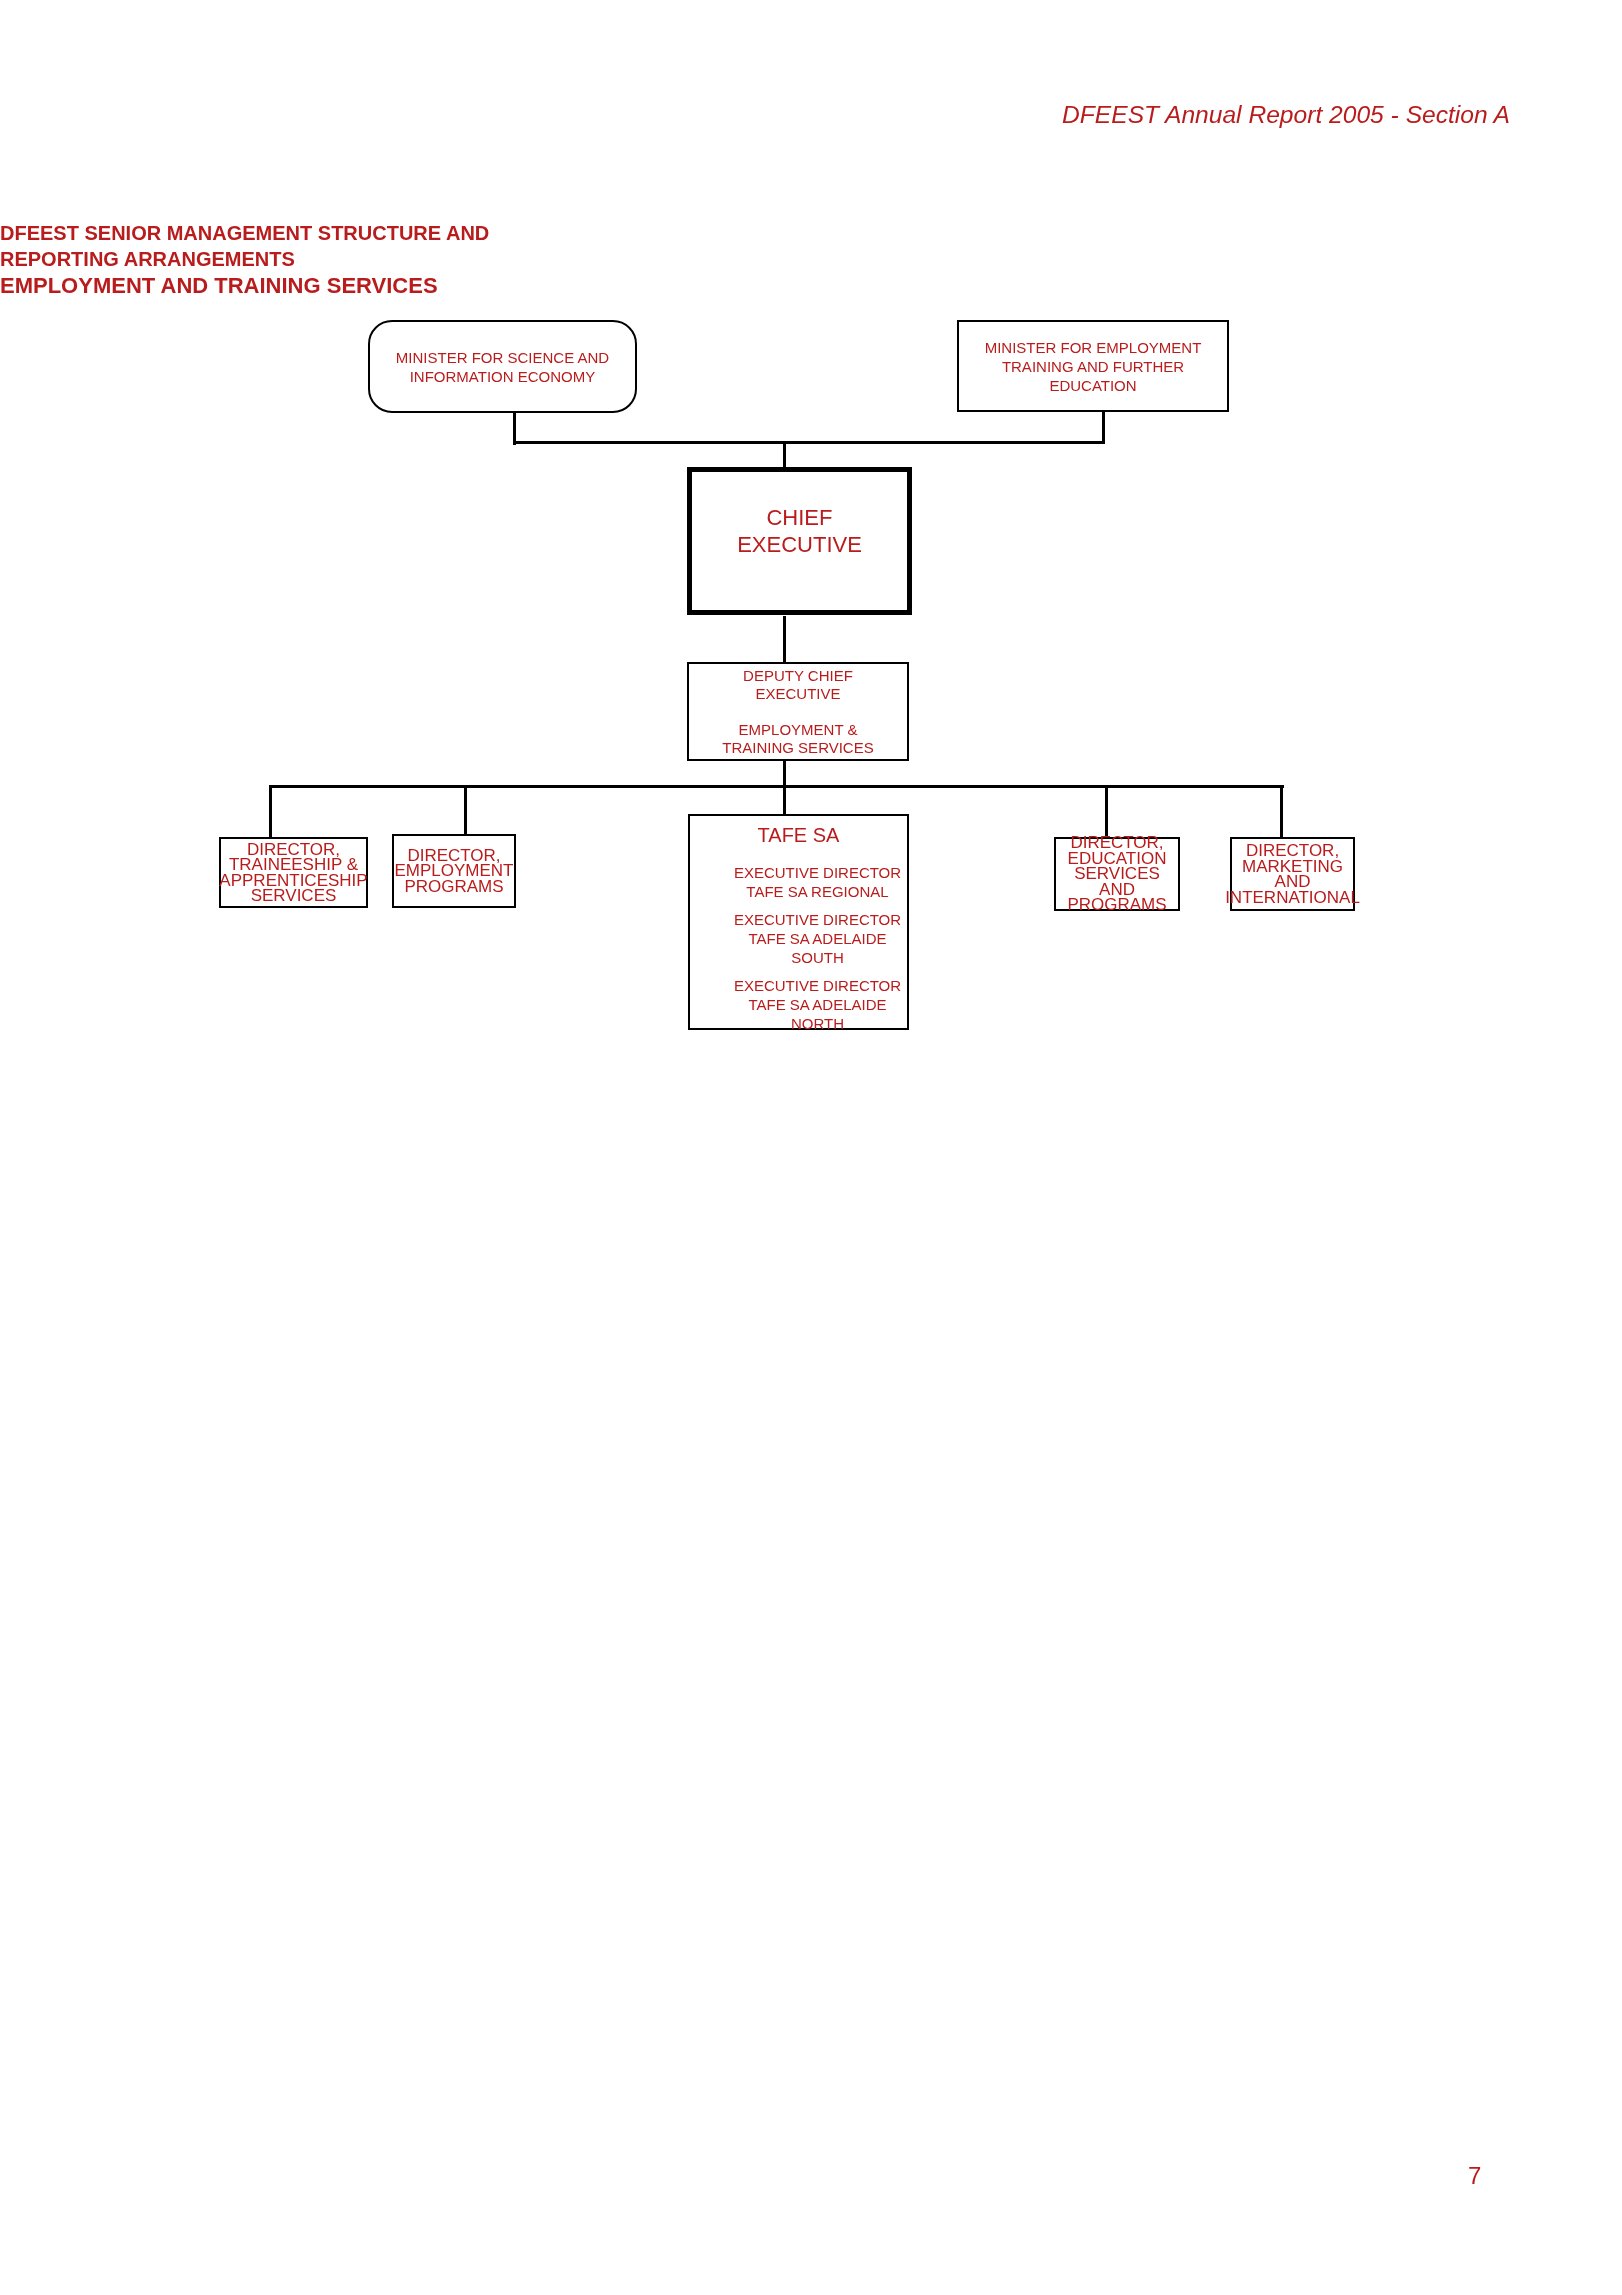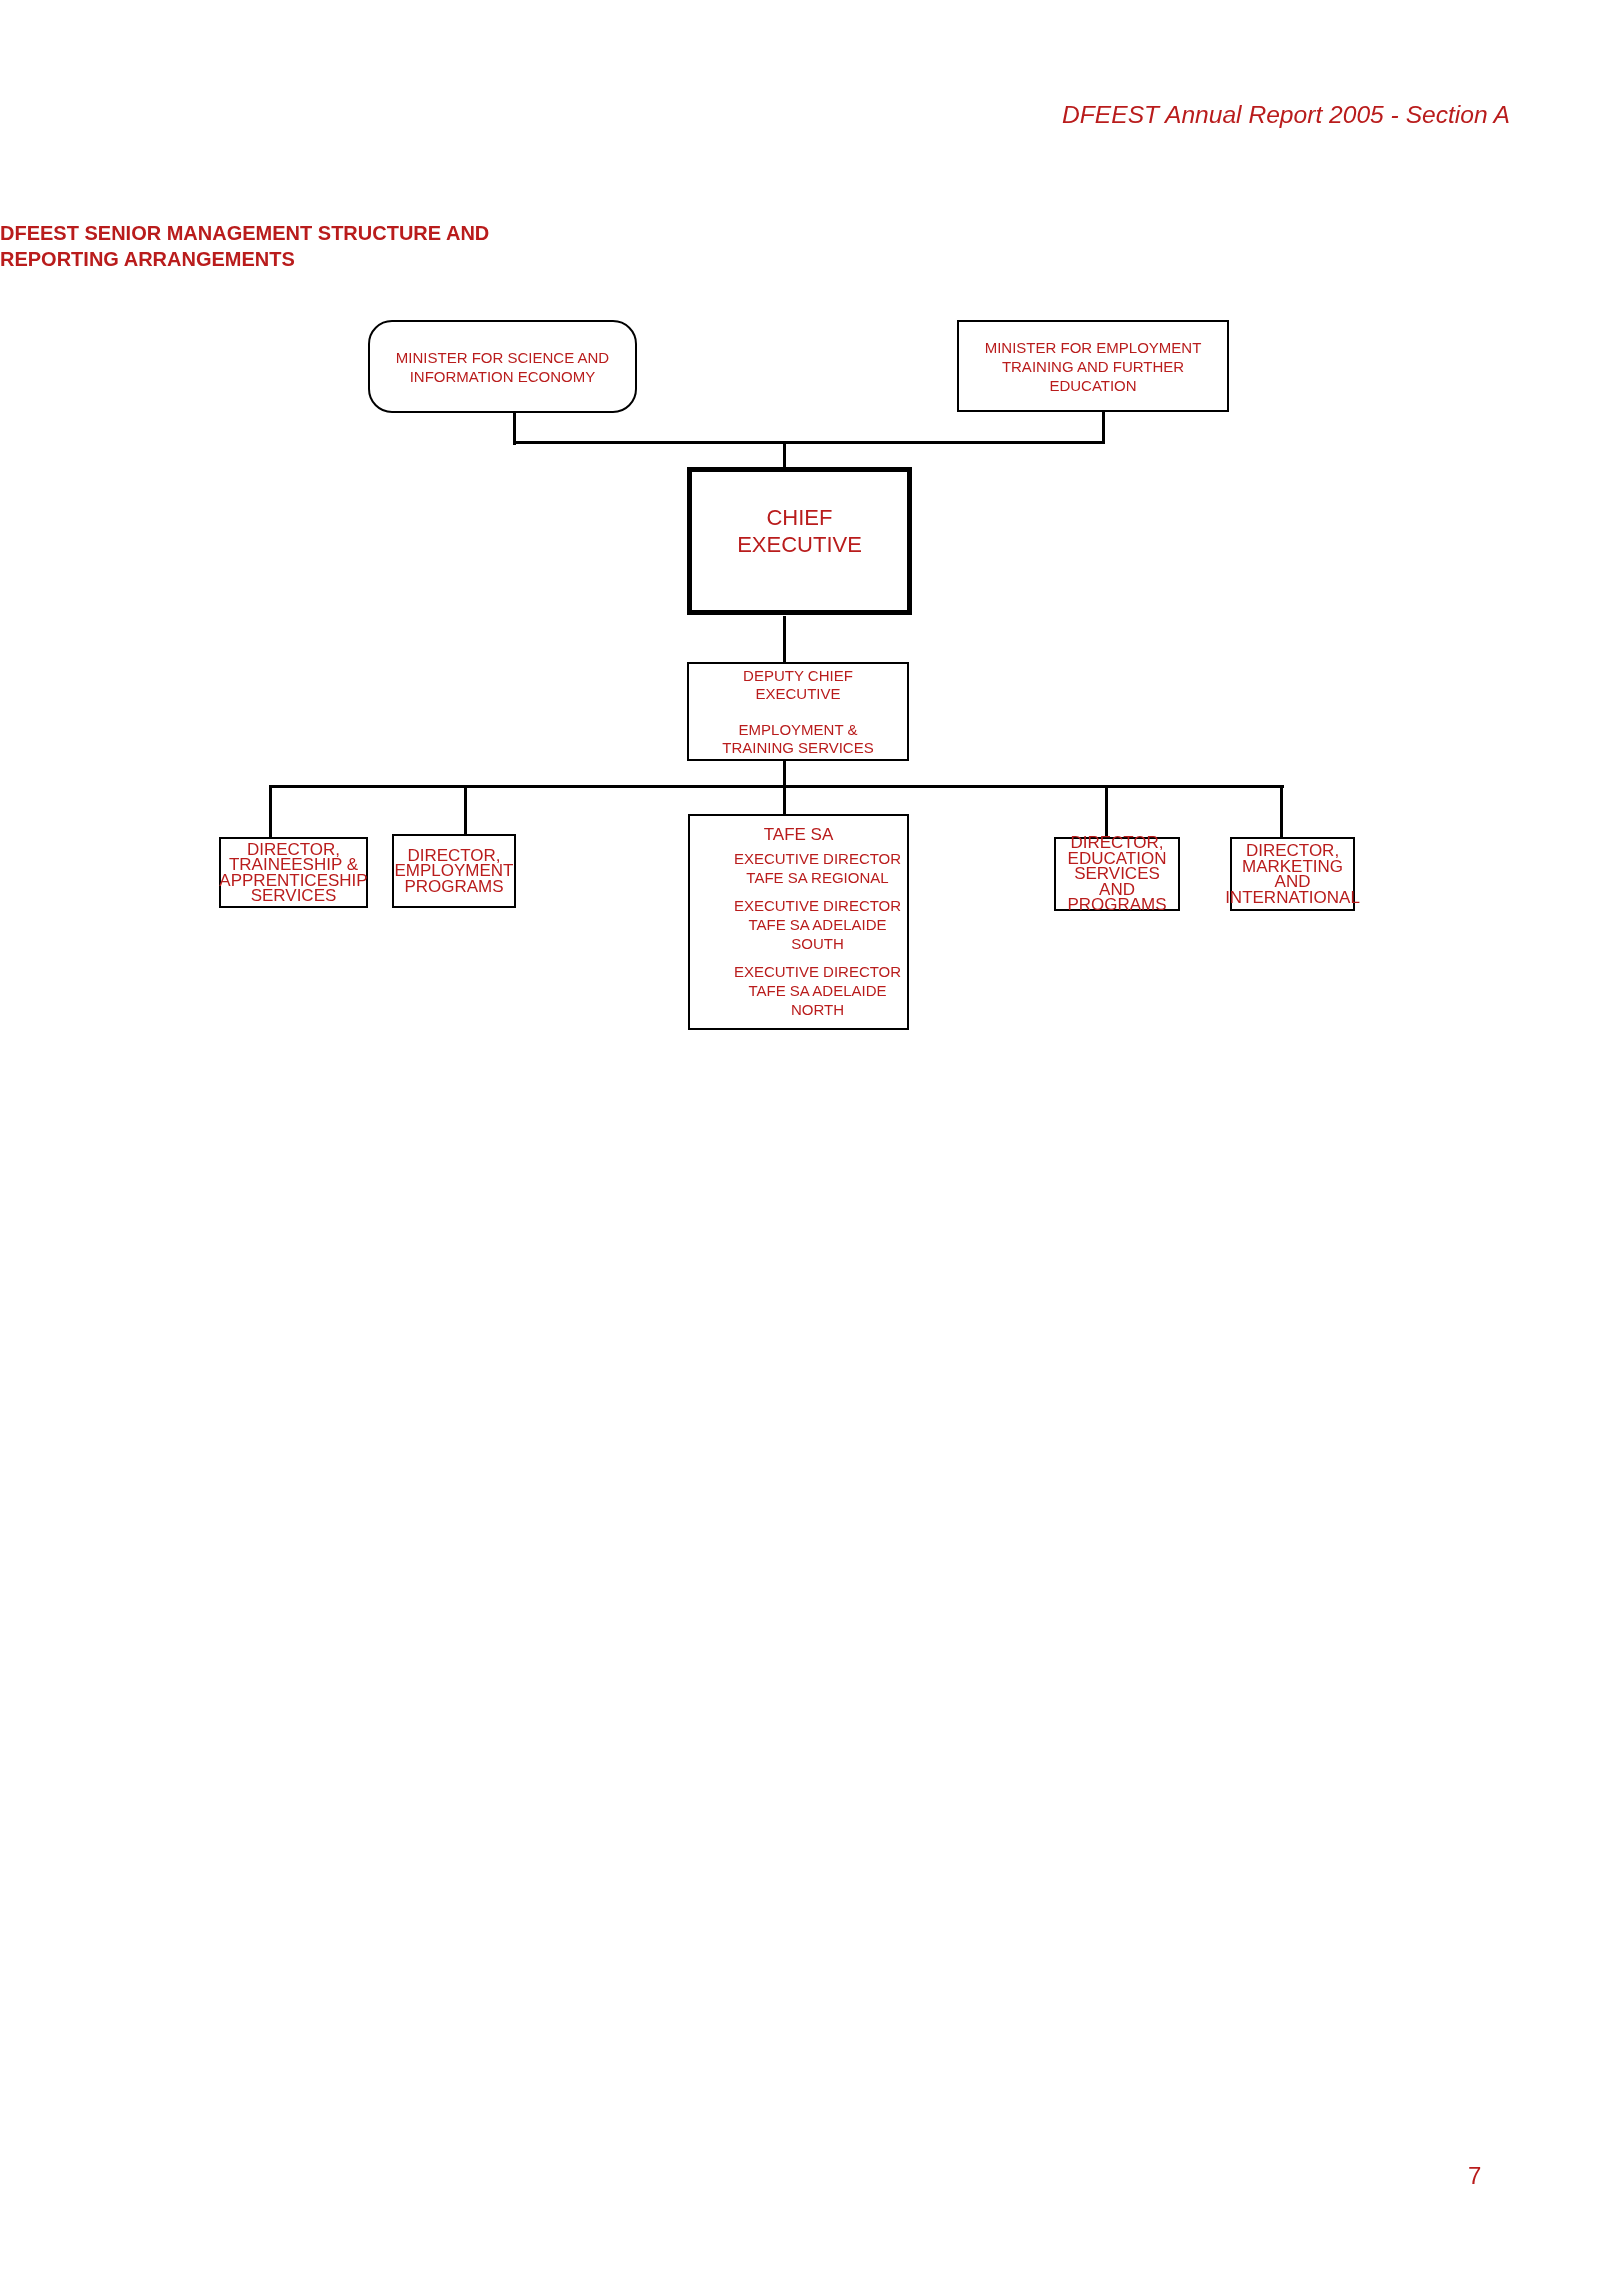--- a/index.html
+++ b/index.html
@@ -23,37 +23,38 @@
   }
   .box-text { white-space:pre-line; }
 
   .minister .box-text { font-size:15px; line-height:19px; }
   .ce-box { border-width:5.5px; }
   .ce-box .box-text { font-size:22px; line-height:27px; padding-bottom:20.6px; }
   .deputy .box-text { font-size:15px; line-height:18px; }
   .small-box .box-text { font-size:17px; line-height:15.5px; }
 
   .tafe-box { flex-direction:column; justify-content:flex-start; padding-top:4.8px; }
-  .tafe-heading { font-size:17px; line-height:28.5px; margin-bottom:0; white-space:pre-line; }
+  .tafe-heading { font-size:20px; line-height:28.5px; margin-bottom:14px; white-space:pre-line; }
   .tafe-item { font-size:15px; line-height:19px; margin-bottom:8.7px; white-space:pre-line;margin-left:38px; }
 
   .vline, .hline { position:absolute; background:#000000; }
 
   .page-number { position:absolute; top:2162px; left:1468px; font-size:24px; }
 </style>
 </head>
 <body>
 
 <div class="page">
 
   <div class="running-header">DFEEST Annual Report 2005 - Section A</div>
 
   <div class="title-block">
     <div class="title-line-sm">DFEEST SENIOR MANAGEMENT STRUCTURE AND</div>
     <div class="title-line-sm">REPORTING ARRANGEMENTS</div>
+    <div class="title-line-lg">EMPLOYMENT AND TRAINING SERVICES</div>
   </div>
 
   <div class="box minister" style="left:368px; top:320px; width:269px; height:93px;border-radius:24px;">
     <div class="box-text">MINISTER FOR SCIENCE AND
 INFORMATION ECONOMY</div>
   </div>
 
   <div class="box minister" style="left:957px; top:320px; width:272px; height:92px;">
     <div class="box-text">MINISTER FOR EMPLOYMENT
 TRAINING AND FURTHER

